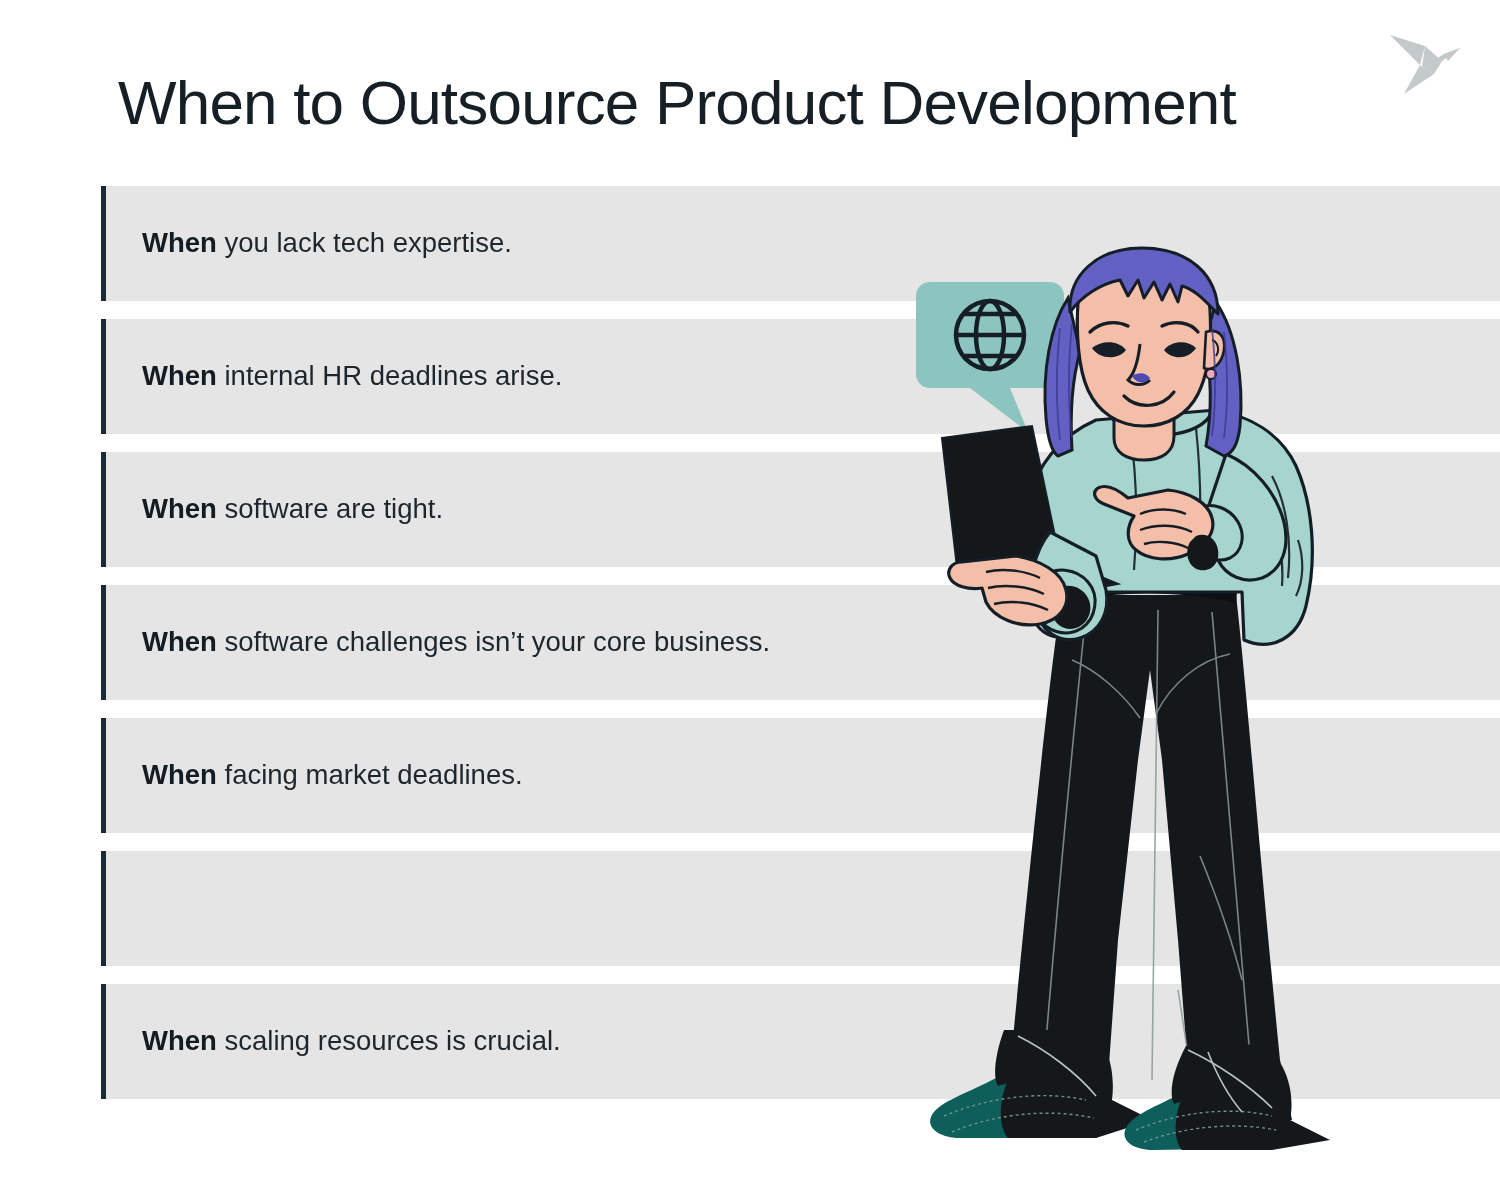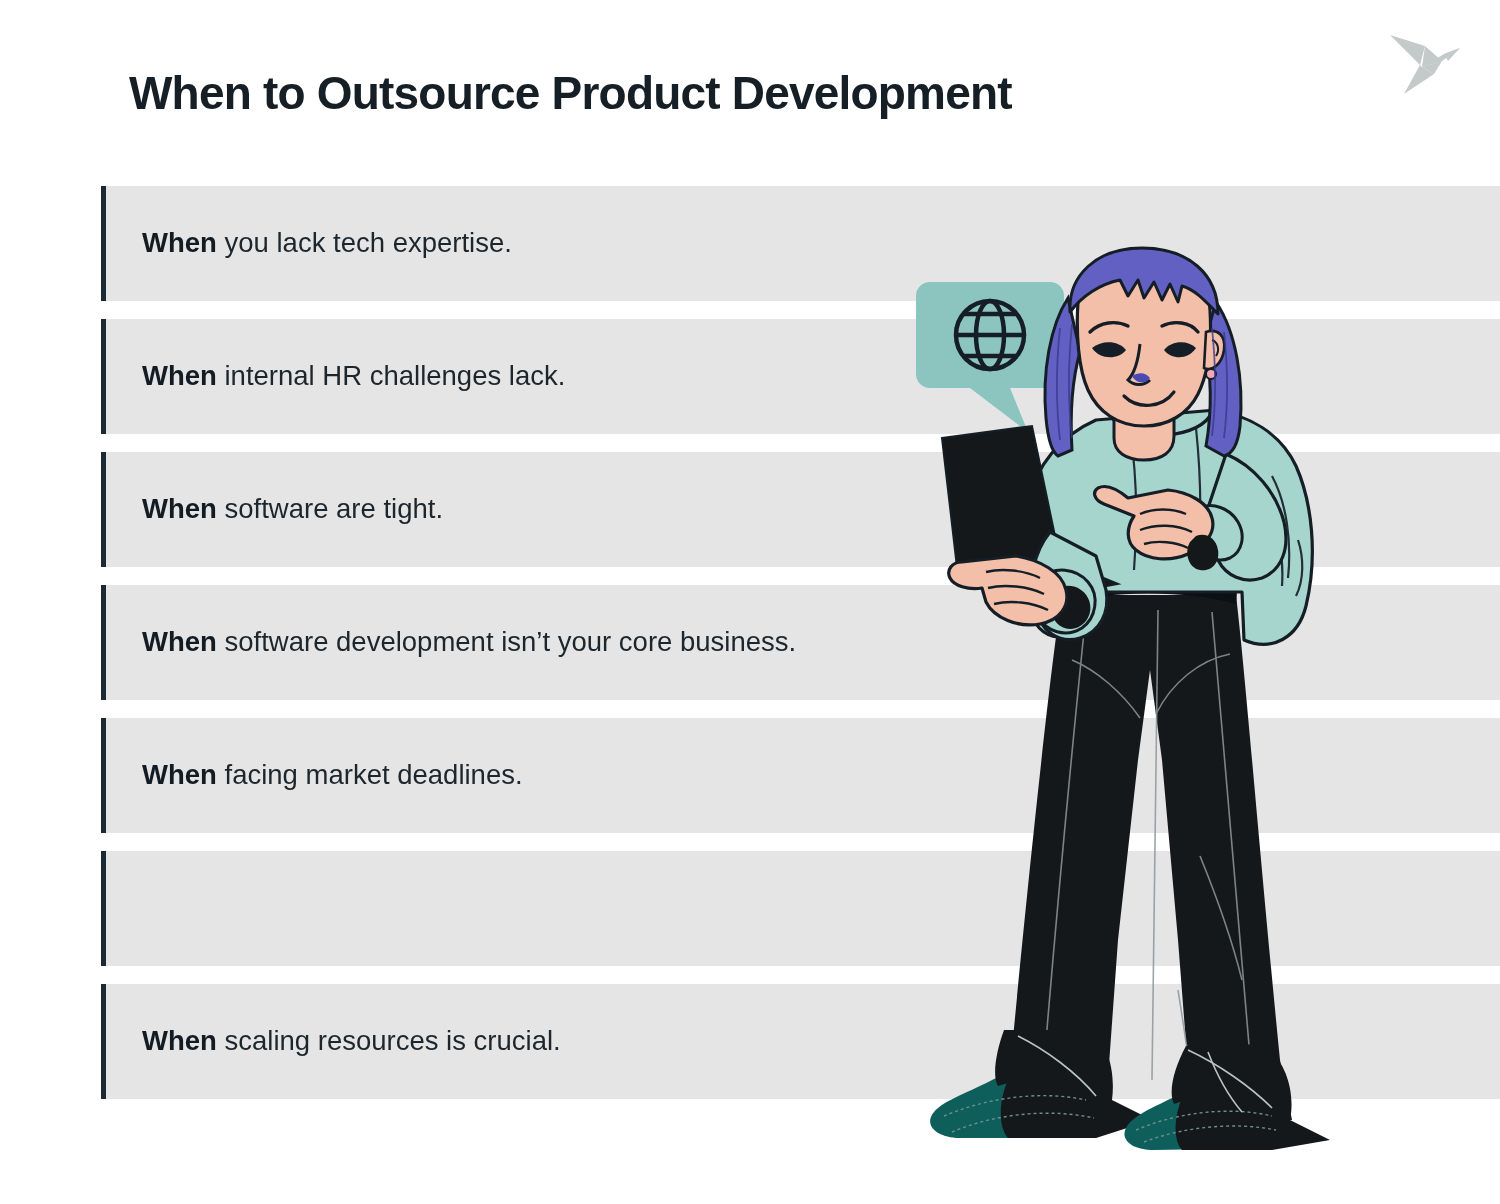--- a/index.html
+++ b/index.html
@@ -19,24 +19,24 @@
   
   .logo {
     position:absolute;
     top:18px; right:22px;
     width:108px; height:96px;
   }
 
   
   .page-title {
     position:absolute;
-    left:129px; top:68px;
+    left:118px; top:68px;
     width:1260px;
-    font-size:46px;
-    font-weight:bold;
+    font-size:62px;
+    font-weight:normal;
     letter-spacing:-0.8px;
     color:#161f26;
     line-height:1.12;
     font-family:"Liberation Sans", sans-serif;
   }
 
   
   .list {
     position:absolute;
     left:101px; top:186px;
@@ -102,31 +102,31 @@
 
   <div class="list">
 
     <div class="list-item">
       <span class="accent-bar"></span>
       <div class="item-text"><span class="lead">When</span><span> you lack tech expertise.</span></div>
     </div>
 
     <div class="list-item">
       <span class="accent-bar"></span>
-      <div class="item-text"><span class="lead">When</span><span> internal HR challenges lack.</span></div>
+      <div class="item-text"><span class="lead">When</span><span> internal HR deadlines arise.</span></div>
     </div>
 
     <div class="list-item">
       <span class="accent-bar"></span>
       <div class="item-text"><span class="lead">When</span><span> software are tight.</span></div>
     </div>
 
     <div class="list-item">
       <span class="accent-bar"></span>
-      <div class="item-text"><span class="lead">When</span><span> software development isn’t your core business.</span></div>
+      <div class="item-text"><span class="lead">When</span><span> software challenges isn’t your core business.</span></div>
     </div>
 
     <div class="list-item">
       <span class="accent-bar"></span>
       <div class="item-text"><span class="lead">When</span><span> facing market deadlines.</span></div>
     </div>
 
     <div class="list-item">
       <span class="accent-bar"></span>
     </div>

